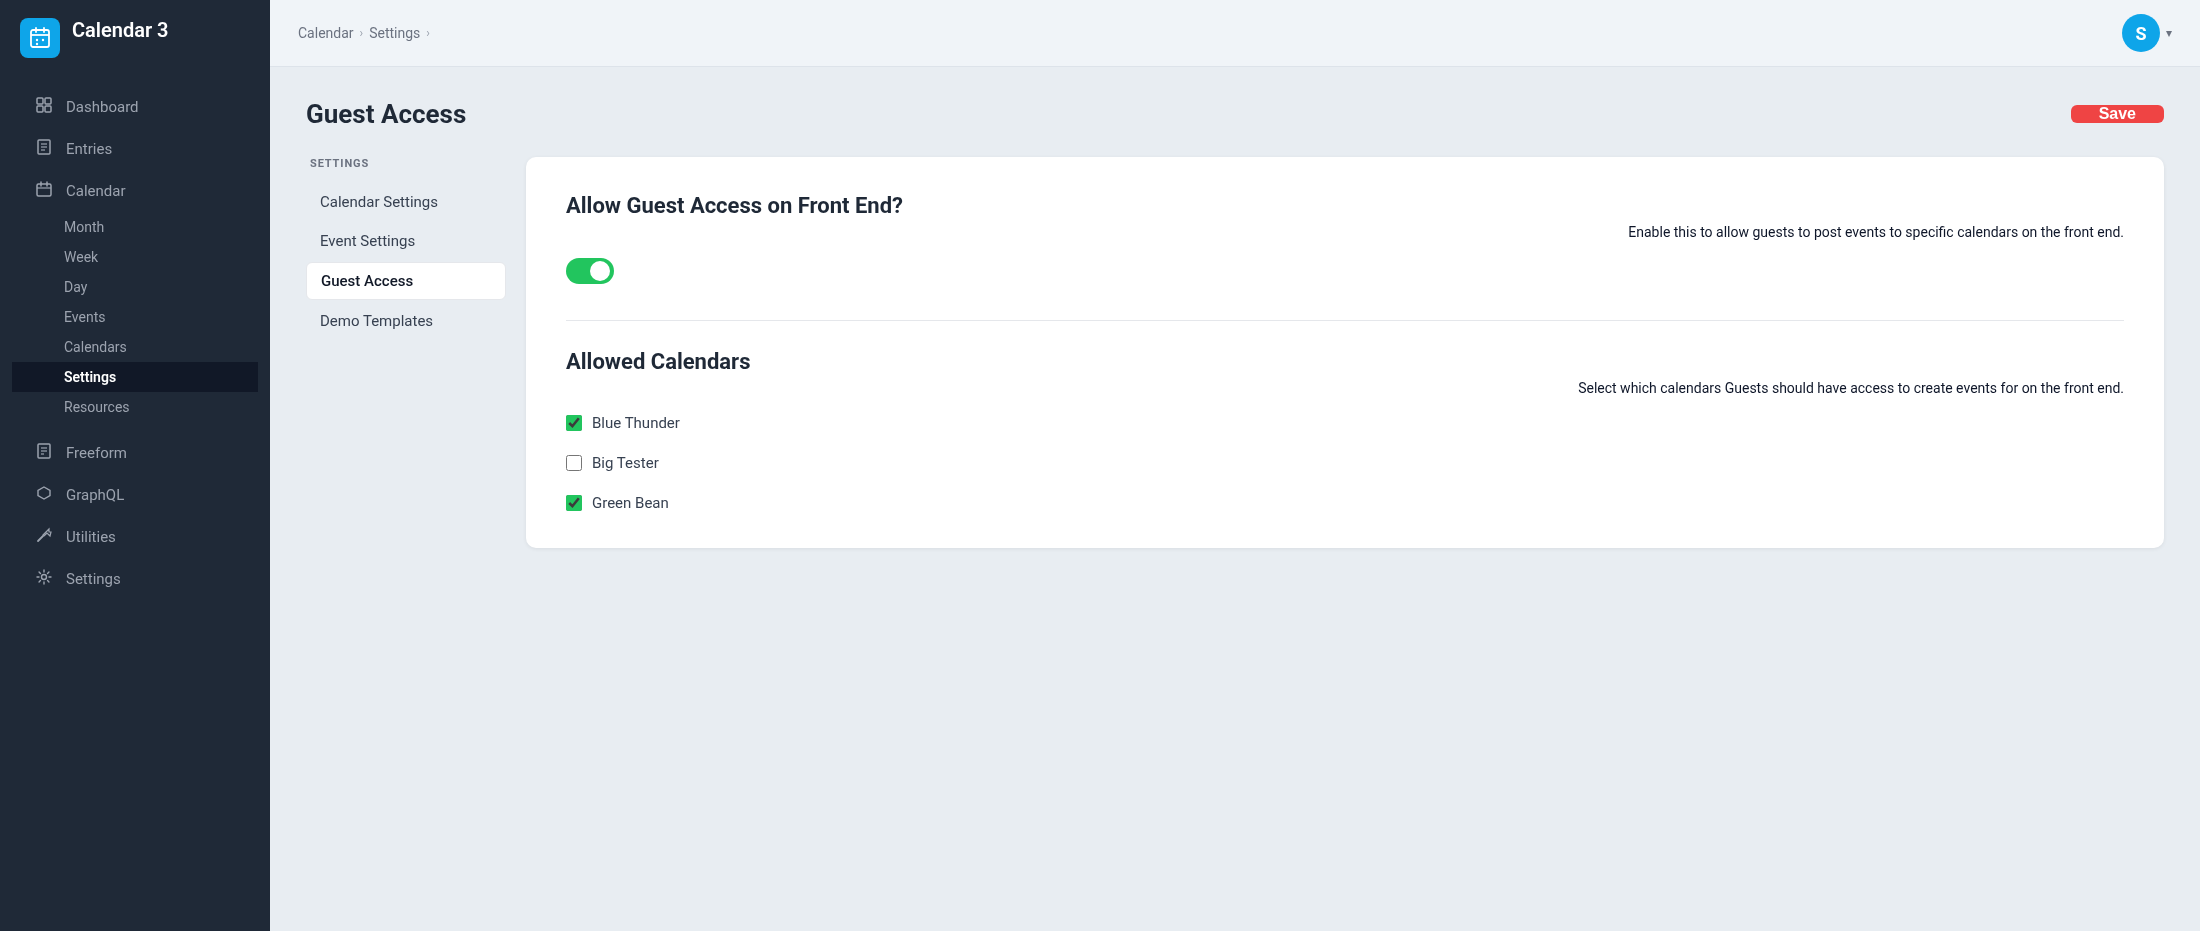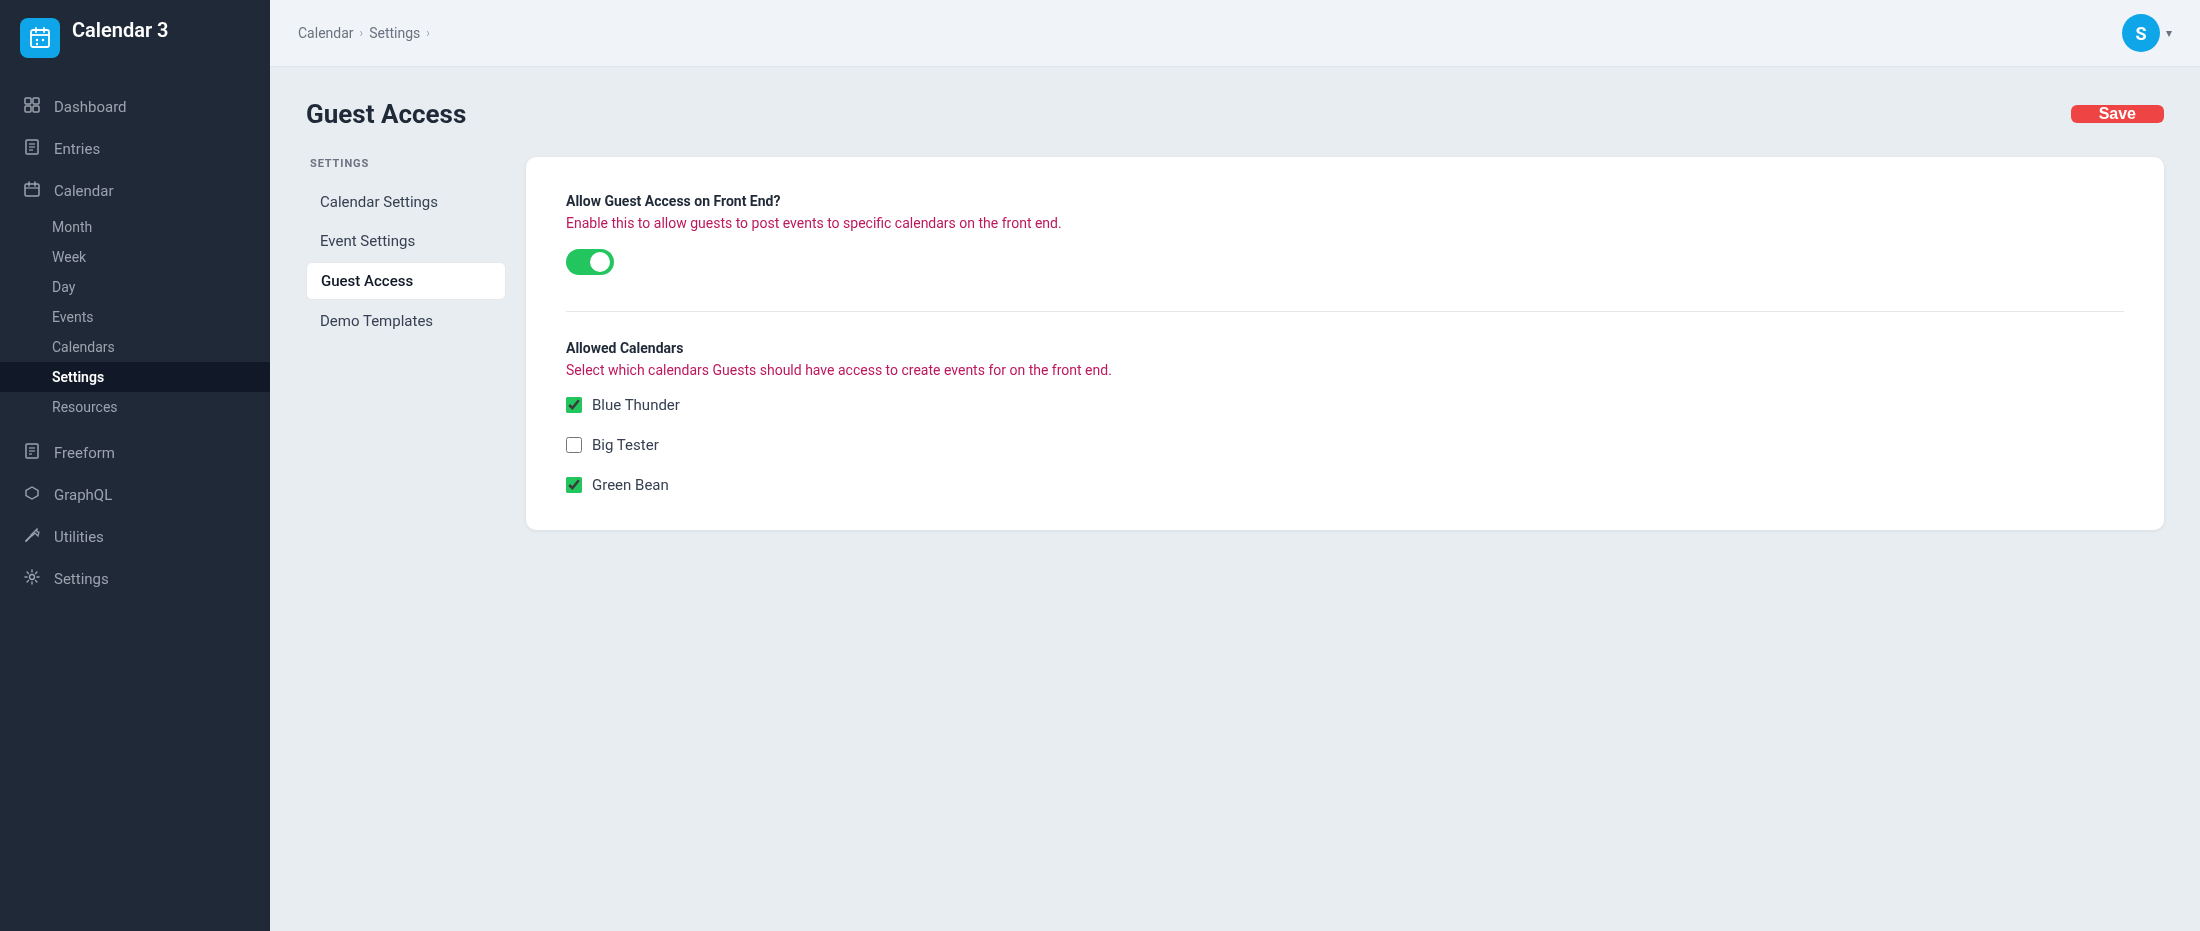--- a/index.html
+++ b/index.html
@@ -30,21 +30,21 @@
       display: flex; align-items: center; justify-content: center;
       font-weight: bold; color: white; font-size: 18px;
     }
     .logo-text {
       font-size: 20px;
       font-weight: 600;
       color: #ffffff;
     }
     .sidebar-nav {
       flex: 1;
-      padding: 10px 0;
+      padding: 10px 12px;
     }
     .nav-item {
       display: flex;
       align-items: center;
       gap: 12px;
       padding: 11px 22px;
       cursor: pointer;
       color: #9ca3af;
       font-size: 15px;
       transition: background 0.15s;
@@ -163,29 +163,30 @@
     }
     .settings-card {
       background: #ffffff;
       border-radius: 10px;
       padding: 36px 40px;
       box-shadow: 0 1px 4px rgba(0,0,0,0.07);
     }
 
     
     .section-title {
-      font-size: 14px;
+      font-size: 22px;
       font-weight: 700;
       color: #1f2937;
       margin-bottom: 6px;
     }
     .section-desc {
       font-size: 14px;
-      color: #be185d;
+      color: #0f172a;
       margin-bottom: 18px;
+      text-align: right;
     }
 
     
     .toggle-wrap {
       margin-bottom: 36px;
     }
     .toggle {
       position: relative;
       display: inline-block;
       width: 48px;

